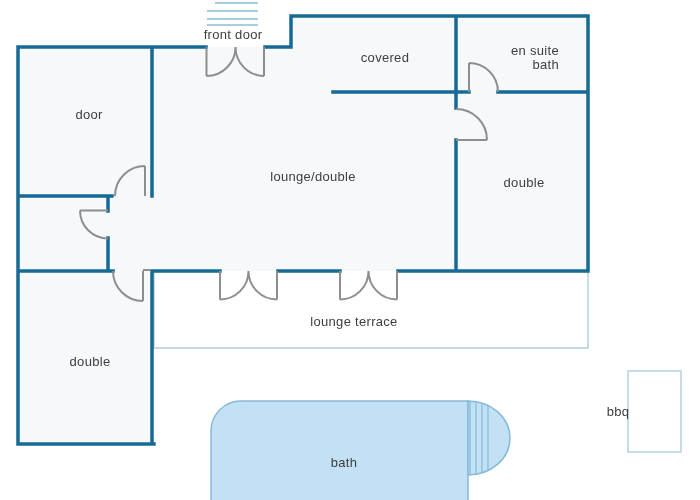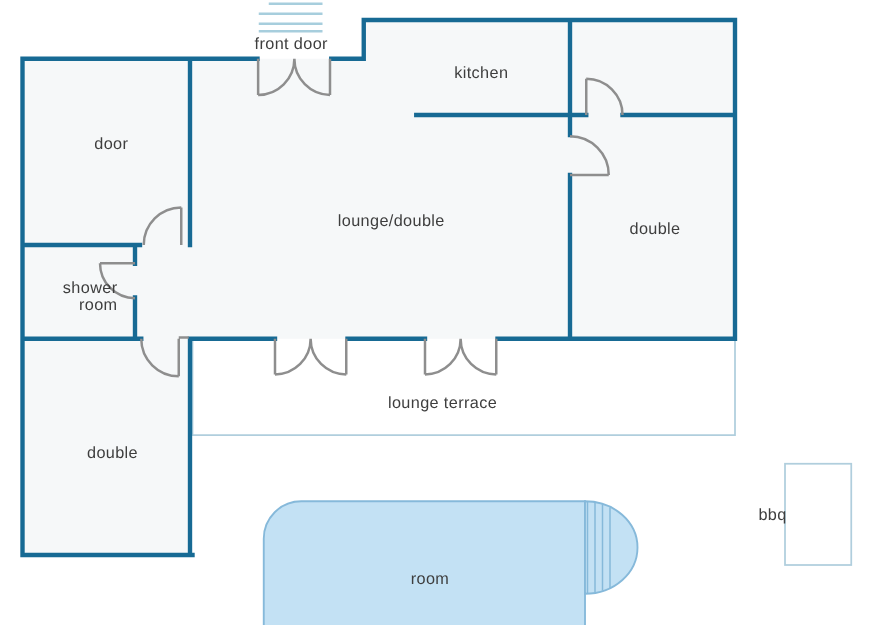--- a/index.html
+++ b/index.html
@@ -113,21 +113,21 @@
                M277,299.5 A28.5,28.5 0 0 1 248.5,271"></path>
 
       <path d="M340,271 V299.5 M397,271 V299.5
                M340,299.5 A28.5,28.5 0 0 0 368.5,271
                M397,299.5 A28.5,28.5 0 0 1 368.5,271"></path>
     </g>
   </svg>
 
   <div class="lbl" style="left:233px;top:35px;">front door</div>
   <div class="lbl" style="left:89px;top:115px;">door</div>
-  <div class="lbl wrap" style="left:64px;top:237px;width:60px;">shower room</div>
   <div class="lbl" style="left:90px;top:362px;">double</div>
   <div class="lbl" style="left:313px;top:177px;">lounge/double</div>
-  <div class="lbl" style="left:385px;top:58px;">kitchen</div>
+  <div class="lbl" style="left:385px;top:58px;">covered</div>
+  <div class="lbl wrap" style="left:524px;top:58px;width:70px;">en suite bath</div>
   <div class="lbl" style="left:524px;top:183px;">double</div>
   <div class="lbl" style="left:354px;top:322px;">lounge terrace</div>
-  <div class="lbl" style="left:344px;top:463px;">room</div>
+  <div class="lbl" style="left:344px;top:463px;">bath</div>
   <div class="lbl" style="left:618px;top:412px;">bbq</div>
 </div>
 
 </body></html>

